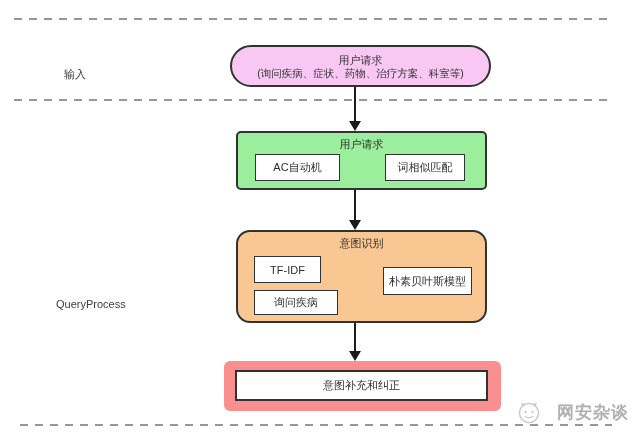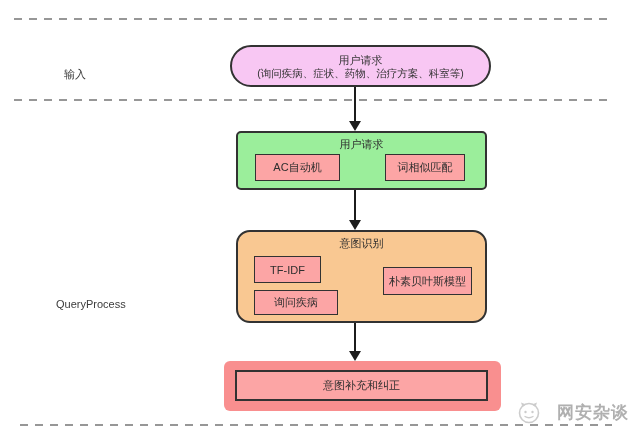--- a/index.html
+++ b/index.html
@@ -36,21 +36,21 @@
   }
   .node-orange {
     left:236px; top:230px; width:251px; height:93px; border-radius:14px;
     background:#f9c892;
   }
   .node-title {
     position:absolute; top:4px; left:0; right:0; text-align:center;
     font-size:11px; color:#2e2e2e;
   }
   .subbox {
-    position:absolute; background:#fca5a5; border:1.5px solid #323232;
+    position:absolute; background:#ffffff; border:1.5px solid #323232;
     display:flex; align-items:center; justify-content:center;
     font-size:11px; color:#2e2e2e; text-align:center;
   }
   .sb-ac      { left:17px;  top:21px; width:85px; height:27px; }
   .sb-sim     { left:147px; top:21px; width:80px; height:27px; }
   .sb-tfidf   { left:16px;  top:24px; width:67px; height:27px; }
   .sb-tpl     { left:16px;  top:58px; width:84px; height:25px; }
   .sb-bayes   { left:145px; top:35px; width:89px; height:28px; }
 
   .node-red {

